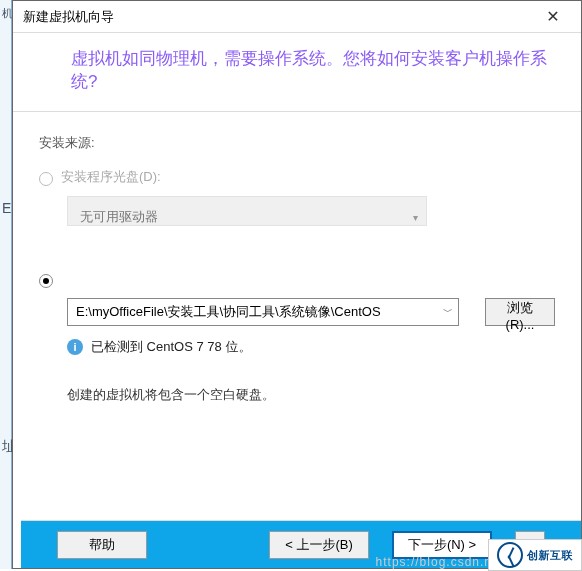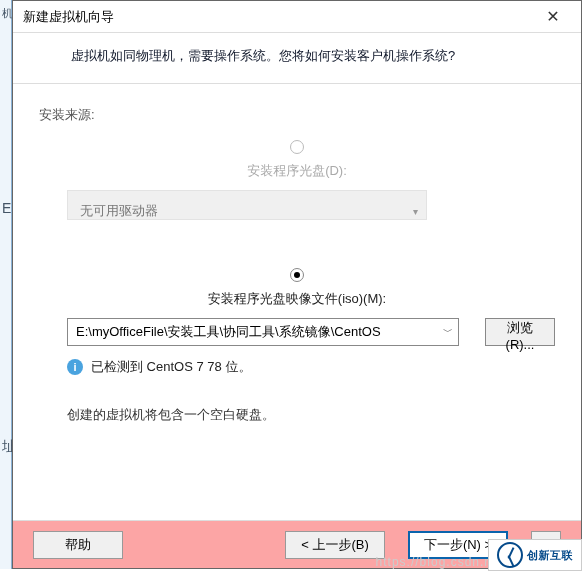--- a/index.html
+++ b/index.html
@@ -43,38 +43,37 @@
     padding: 14px 26px 18px 26px;
     border-bottom: 1px solid #ddd;
     background: #fff;
   }
   .header-title {
     font-size: 15px;
     font-weight: bold;
     margin-bottom: 8px;
   }
   .header-sub {
-    font-size: 13px;
-    color: #0f172a;
+    font-size: 17px;
+    color: #8b5cf6;
     padding-left: 32px;
   }
   .body {
     padding: 22px 26px 10px 26px;
     color: #222;
   }
   .section-label {
     color: #555;
     margin-bottom: 16px;
   }
   .radio-row {
     display: flex;
-    align-items: center;
+    align-items: flex-end;
     gap: 8px;
     margin-bottom: 10px;
-    flex-direction: column;
   }
   .radio {
     width: 14px;
     height: 14px;
     border: 1px solid #888;
     border-radius: 50%;
     background: #fff;
     display: inline-flex;
     align-items: center;
     justify-content: center;
@@ -171,29 +170,29 @@
   .later-block {
     margin-top: 30px;
   }
   .later-desc {
     margin-left: 28px;
     margin-top: 10px;
     color: #333;
   }
   .footer {
     position: absolute;
-    left: 0;
+    left: 8px;
     right: 0;
     bottom: 0;
     height: 48px;
     border-top: 1px solid #ddd;
     display: flex;
     align-items: center;
-    padding: 0 20px;
-    background: #fca5a5;
+    padding: 0 36px;
+    background: #0ea5e9;
   }
   .footer .spacer { flex: 1; }
   .btn {
     height: 28px;
     min-width: 100px;
     border: 1px solid #999;
     background: #f0f0f0;
     font-size: 13px;
     font-family: inherit;
     margin-left: 23px;
@@ -315,21 +314,20 @@
       <span class="radio disabled"></span>
       <span class="disabled-text">安装程序光盘(D):</span>
     </div>
     <div class="drive-select">
       <span>无可用驱动器</span>
       <span class="chevron-down">▾</span>
     </div>
 
     <div class="radio-row iso-row">
       <span class="radio selected"></span>
-      <span>安装程序光盘映像文件(iso)(M):</span>
     </div>
     <div class="iso-controls">
       <span class="iso-input-wrap">
         <input type="text" class="iso-input" value="E:\myOfficeFile\安装工具\协同工具\系统镜像\CentOS" style="">
         <span class="iso-chevron">﹀</span>
       </span>
       <button class="browse-btn">浏览(R)...</button>
     </div>
     <div class="detect-row">
       <span class="info-icon">i</span>

